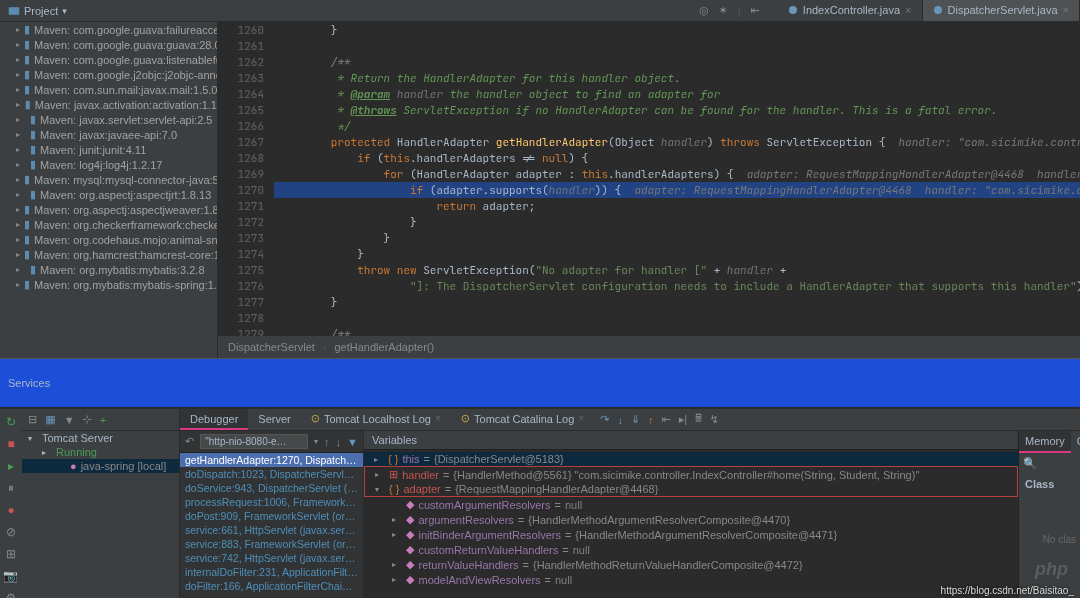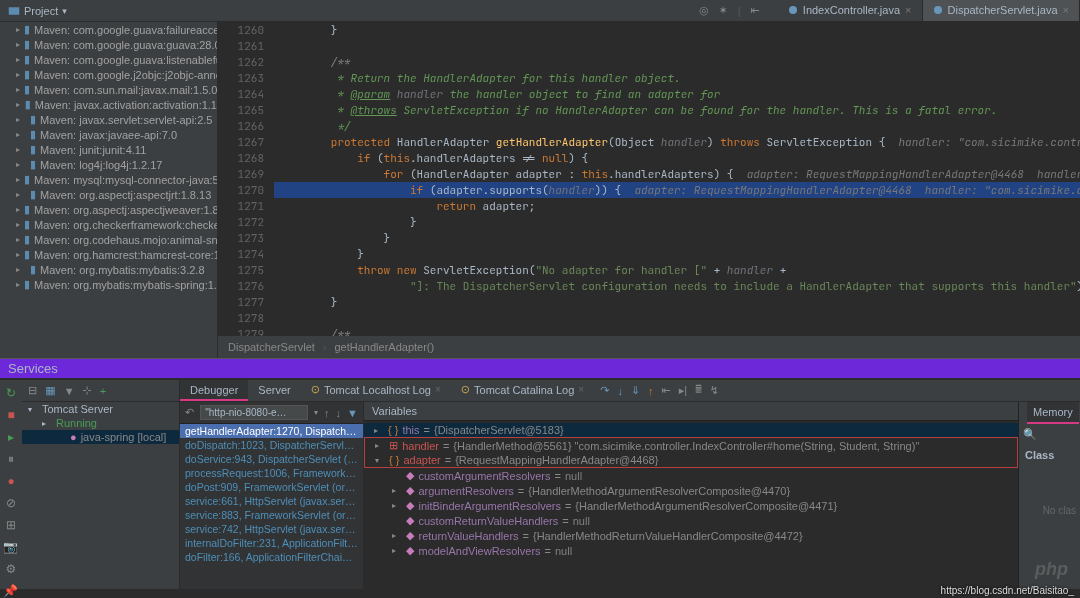--- a/index.html
+++ b/index.html
@@ -45,30 +45,30 @@
 .code { flex: 1; display: flex; font-family: "JetBrains Mono", Consolas, monospace; font-size: 11px; line-height: 16px; overflow: hidden; }
 .gutter { width: 44px; text-align: right; color: #606366; padding-right: 10px; user-select: none; margin-left: 12px; }
 .gutter .ln { height: 16px; }
 .code-body { flex: 1; white-space: pre; overflow: hidden; }
 .code-line { height: 16px; padding-left: 4px; }
 .code-line.hl { background: #214283; }
 .kw { color: #cc7832; }
 .str { color: #6a8759; }
 .com { color: #808080; font-style: italic; }
 .doc { color: #629755; font-style: italic; }
-.doctag { color: #629755; font-weight: normal; text-decoration: underline; }
+.doctag { color: #629755; font-weight: bold; text-decoration: underline; }
 .fn { color: #ffc66d; }
 .type { color: #a9b7c6; }
 .param { color: #72737a; font-style: italic; }
 .hint { color: #787878; font-style: italic; }
 
 .breadcrumb { background: #3c3f41; height: 22px; display: flex; align-items: center; padding: 0 10px; gap: 8px; font-size: 11px; color: #888; }
 .breadcrumb .sep { color: #555; }
 
-.services-label { padding: 2px 8px; background: #6d28d9; font-size: 13px; border-top: 1px solid #555; border-bottom: 1px solid #2b2b2b; }
+.services-label { padding: 18px 8px; background: #1d4ed8; font-size: 11px; border-top: 1px solid #555; border-bottom: 1px solid #2b2b2b; }
 
 .debugger-panel { display: flex; height: 210px; background: #2b2b2b; border-top: 1px solid #2b2b2b; }
 .debug-left-tool { width: 22px; background: #3c3f41; display: flex; flex-direction: column; align-items: center; gap: 8px; padding-top: 6px; }
 .debug-left-tool span { color: #888; cursor: pointer; font-size: 12px; }
 
 .services-tree { width: 158px; background: #3c3f41; border-right: 1px solid #2b2b2b; }
 .svc-toolbar { display: flex; gap: 8px; padding: 4px 6px; border-bottom: 1px solid #2b2b2b; align-items: center; }
 .svc-row { display: flex; align-items: center; gap: 4px; padding: 1px 4px; cursor: pointer; }
 .svc-row.sel { background: #0d293e; }
 
@@ -101,21 +101,21 @@
 .var-row .ind { display: inline-block; }
 .obj-brace { color: #cc7832; }
 .obj-field { color: #c77dbb; }
 .var-name { color: #9876aa; }
 .var-name.red { color: #c75450; }
 .var-eq { color: #888; }
 .var-type { color: #888; }
 .red-box { border: 1px solid #b83f3f; }
 
 .right-col { width: 62px; background: #3c3f41; border-left: 1px solid #222; font-size: 11px; }
-.rtab { padding: 4px 6px; text-align: center; cursor: pointer; border-bottom: 2px solid transparent; margin-left: 8px; }
+.rtab { padding: 4px 6px; text-align: center; cursor: pointer; border-bottom: 2px solid transparent; }
 .rtab.active { border-bottom: 2px solid #d73984; background: #313335; }
 .rsearch { padding: 4px; color: #888; text-align: left; }
 .rclass { padding: 4px 6px; font-weight: bold; }
 .noclass { color: #666; padding: 40px 4px 4px; text-align: right; font-size: 10px; }
 
 .watermark {
   position: absolute; right: 6px; bottom: 2px; color: #ddd; font-size: 10px;
   text-shadow: 0 0 3px #000;
 }
 .php-logo {

